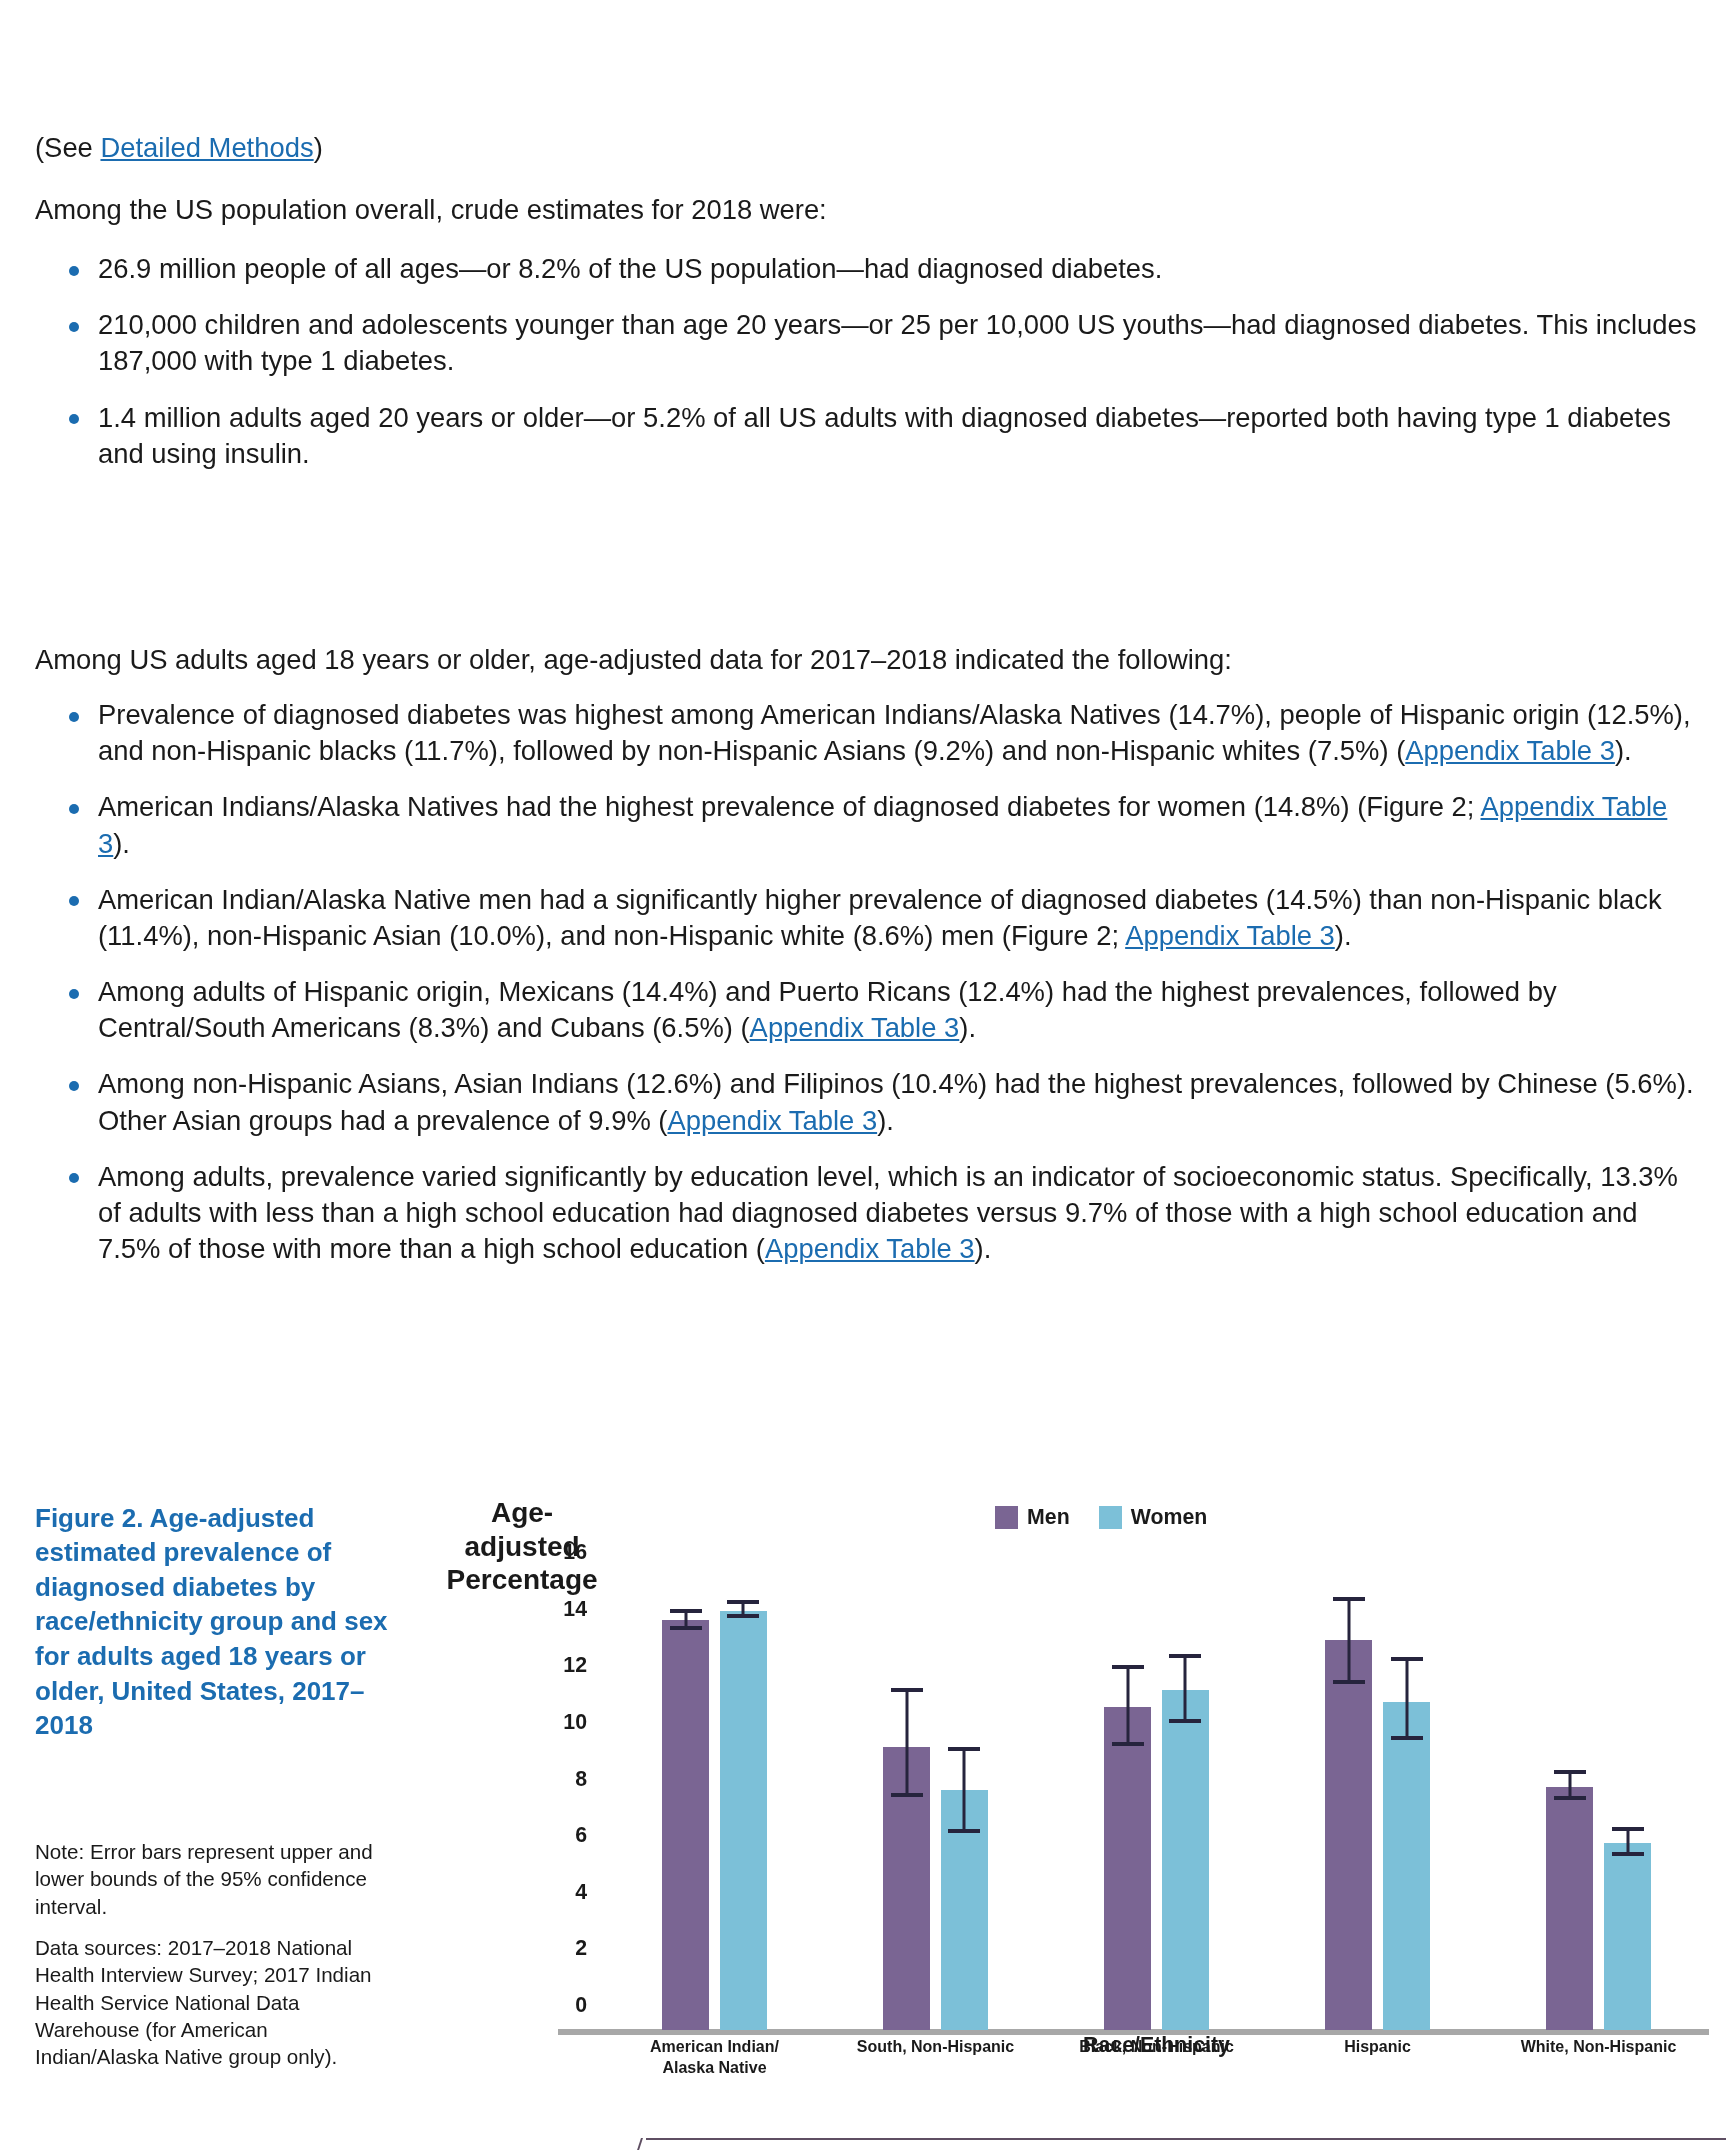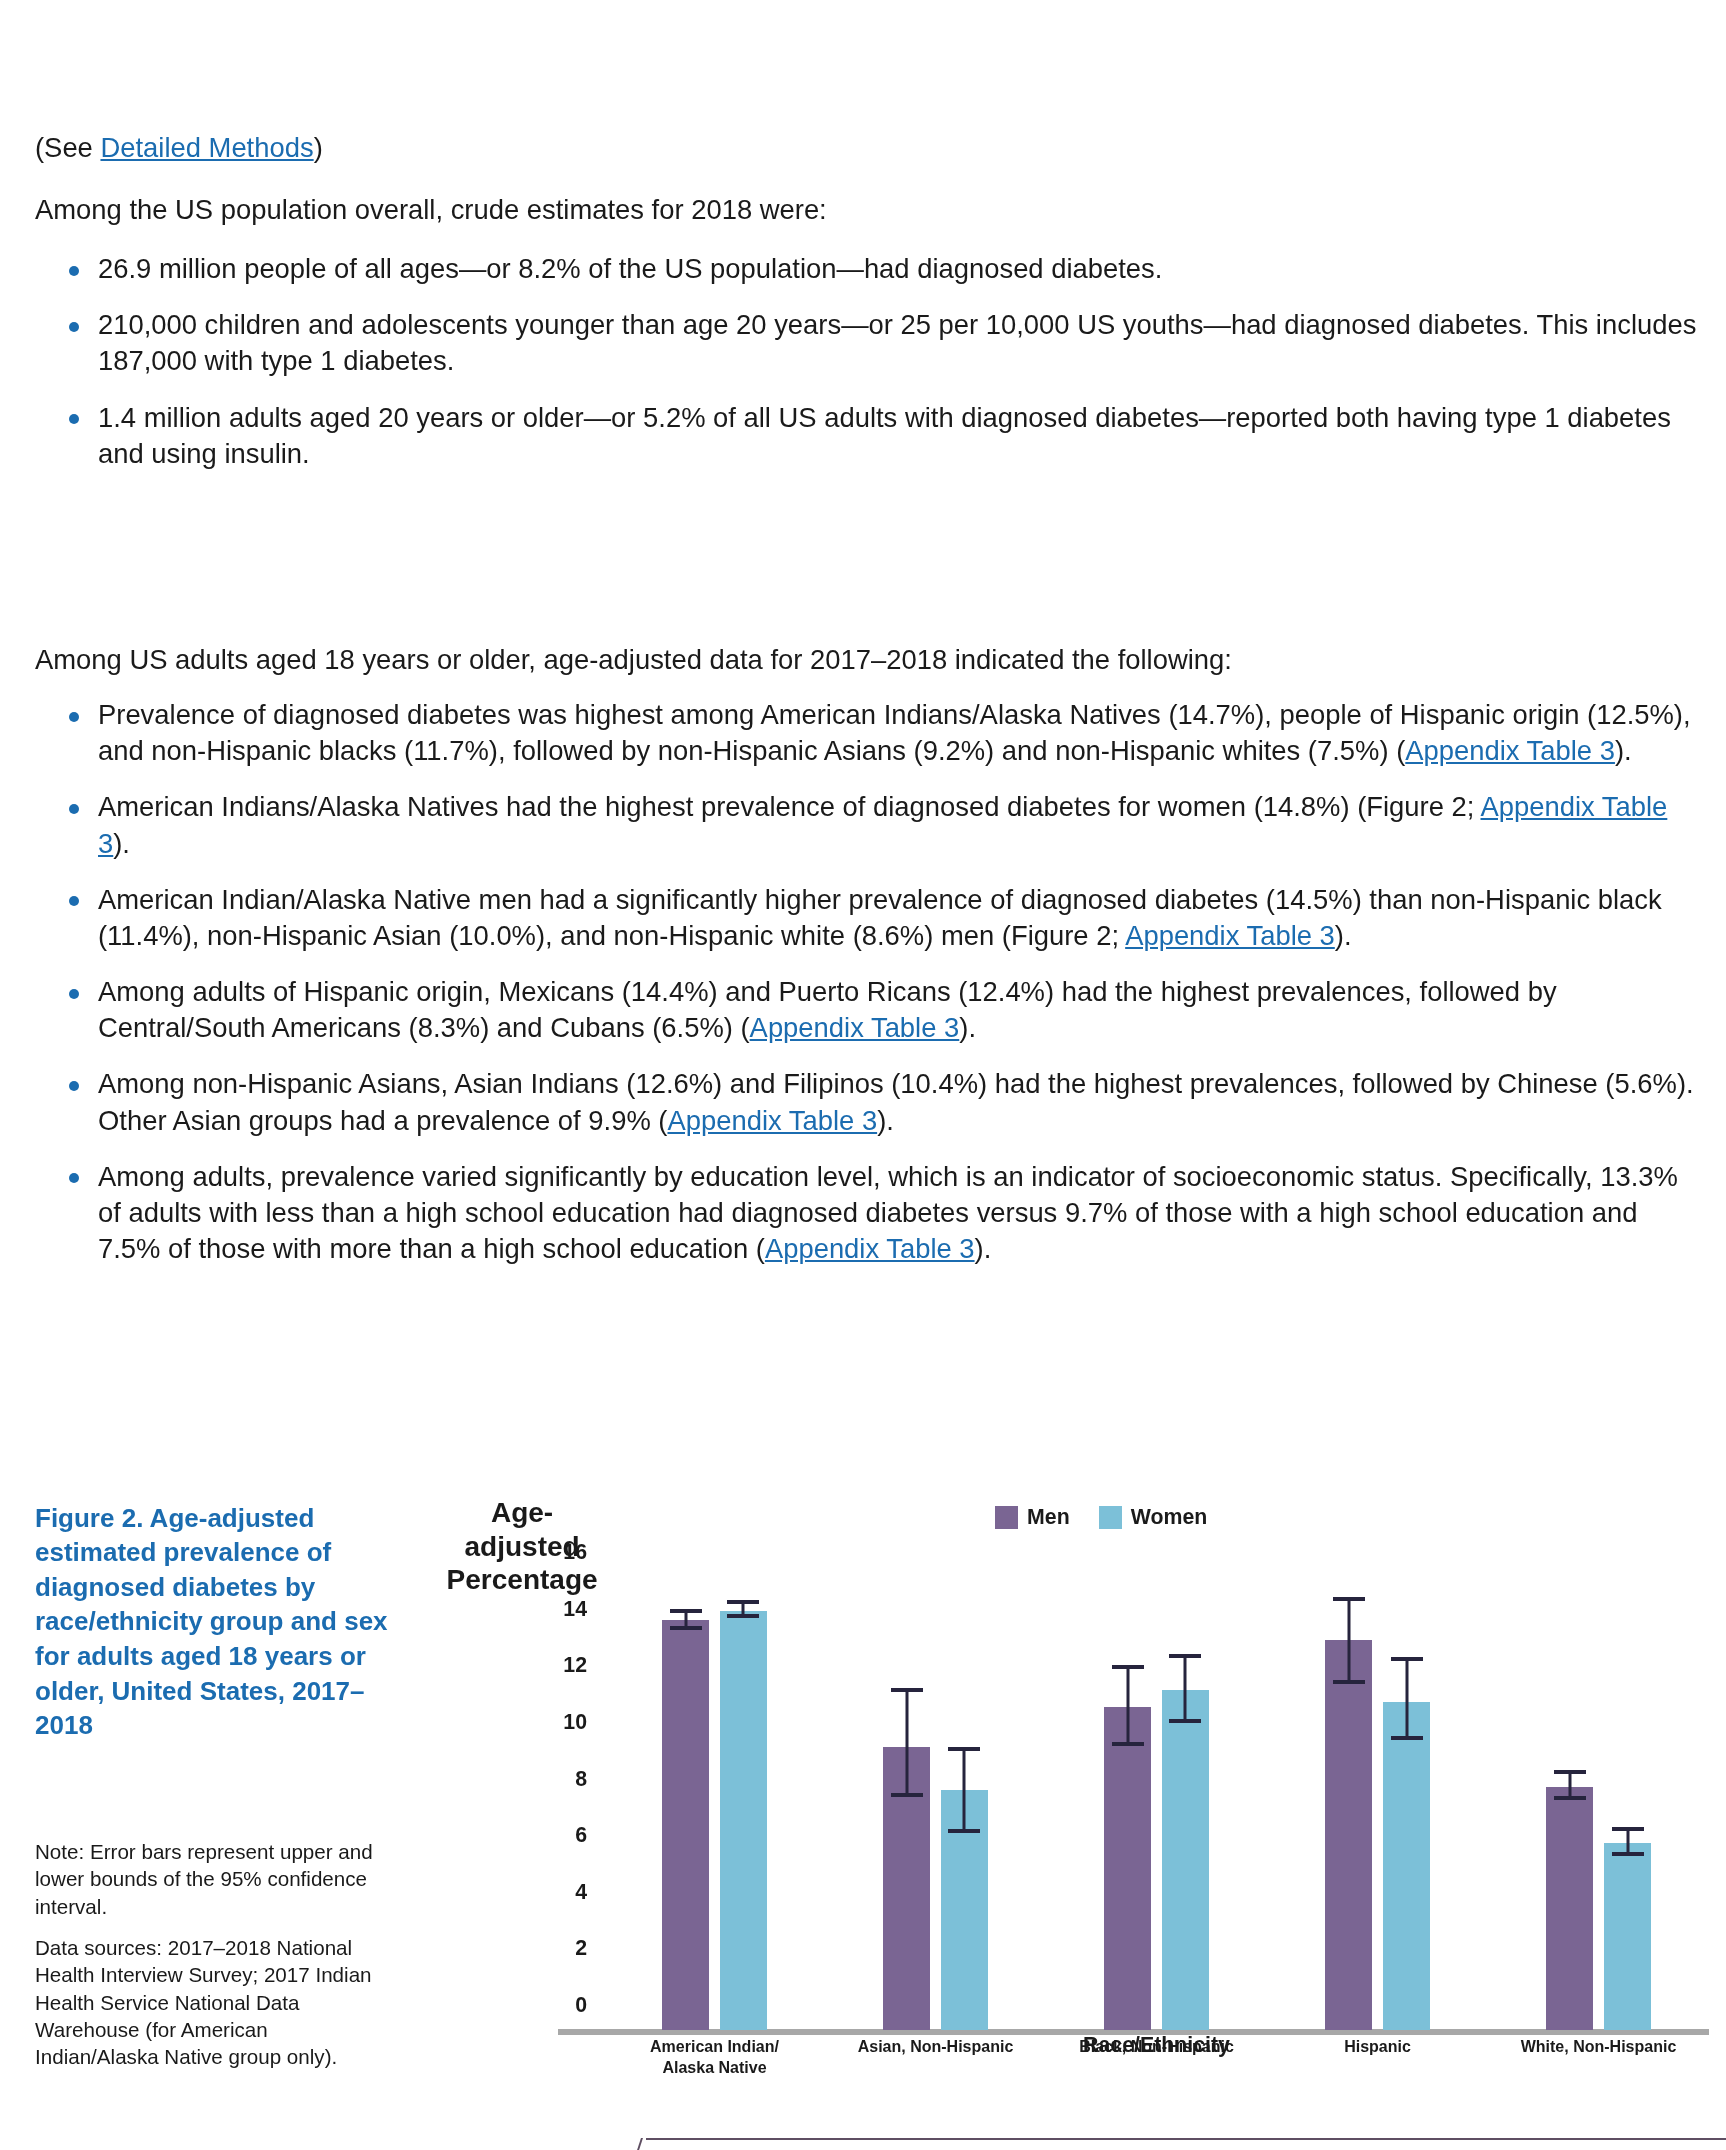--- a/index.html
+++ b/index.html
@@ -286,21 +286,21 @@
           </div>
           <div class="bar men" style="left: 279px; height: 283px; background: rgb(122, 101, 147);"></div>
           <div class="errbar" style="left: 303px; bottom: 235px; height: 105px;"></div>
           <div class="errcap" style="left: 303px; bottom: 338px;"></div>
           <div class="errcap" style="left: 303px; bottom: 233px;"></div>
           <div class="bar women" style="left: 337px; height: 240px; background: rgb(124, 192, 216);"></div>
           <div class="errbar" style="left: 360px; bottom: 198px; height: 82px;"></div>
           <div class="errcap" style="left: 360px; bottom: 279px;"></div>
           <div class="errcap" style="left: 360px; bottom: 197px;"></div>
           <div class="xlabel" style="left: 221px; width: 221px;">
-            <div>Asian, Non-Hispanic</div>
+            <div>South, Non-Hispanic</div>
           </div>
           <div class="bar men" style="left: 500px; height: 323px; background: rgb(122, 101, 147);"></div>
           <div class="errbar" style="left: 524px; bottom: 286px; height: 76px;"></div>
           <div class="errcap" style="left: 524px; bottom: 361px;"></div>
           <div class="errcap" style="left: 524px; bottom: 284px;"></div>
           <div class="bar women" style="left: 558px; height: 340px; background: rgb(124, 192, 216);"></div>
           <div class="errbar" style="left: 581px; bottom: 308px; height: 65px;"></div>
           <div class="errcap" style="left: 581px; bottom: 372px;"></div>
           <div class="errcap" style="left: 581px; bottom: 307px;"></div>
           <div class="xlabel" style="left: 442px; width: 221px;">

